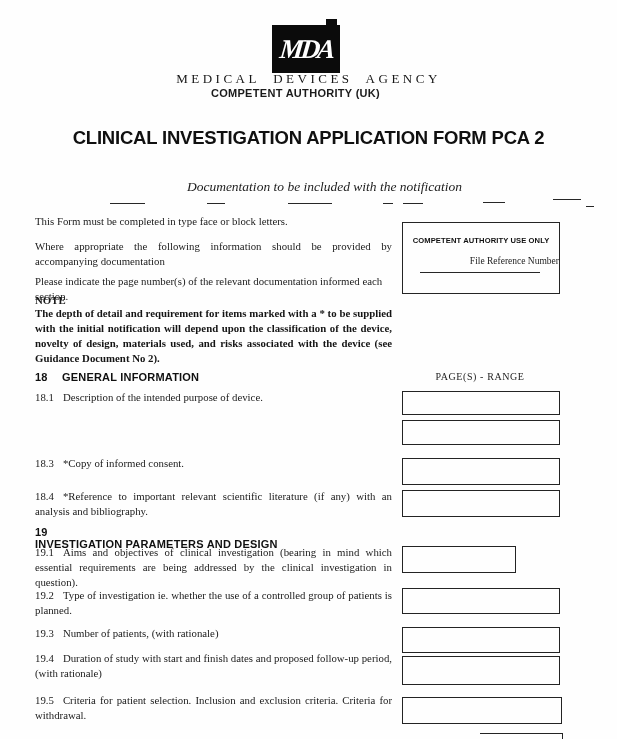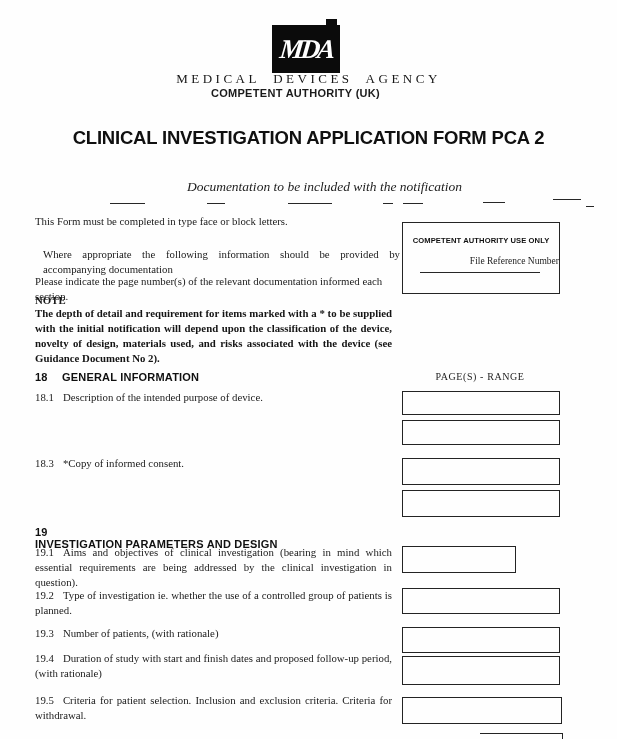--- a/index.html
+++ b/index.html
@@ -95,37 +95,40 @@
   <div class="abs scan-line" style="left:553px;top:199px;width:28px;"></div>
   <div class="abs scan-line" style="left:586px;top:206px;width:8px;"></div>
 
   <div class="abs authority-box">
     <div class="authority-box-title">COMPETENT AUTHORITY USE ONLY</div>
     <div class="file-ref-label">File Reference Number</div>
     <div class="file-ref-line"></div>
   </div>
 
   <p class="abs ltext single" style="top:214px;margin:0;">This Form must be completed in type face or block letters.</p>
-  <p class="abs ltext" style="top:239px;margin:8px;">Where appropriate the following information should be provided by accompanying documentation</p>
+  <p class="abs ltext" style="top:239px;margin:0;">Where appropriate the following information should be provided by accompanying documentation</p>
   <p class="abs ltext single" style="top:274px;margin:0;">Please indicate the page number(s) of the relevant documentation informed each section.</p>
 
   <p class="abs ltext single note-label" style="top:293px;margin:0;">NOTE</p>
   <p class="abs ltext note-text" style="top:306px;margin:0;">The depth of detail and requirement for items marked with a * to be supplied with the initial notification will depend upon the classification of the device, novelty of design, materials used, and risks associated with the device (see Guidance Document No 2).</p>
 
   <div class="abs col-label" style="top:371px;">PAGE(S) - RANGE</div>
 
   <div class="abs sec-header" style="top:371px;">
     <span class="snum">18</span>
     <span>GENERAL INFORMATION</span>
   </div>
   <p class="abs item" style="top:390px;">
     <span class="inum">18.1</span><span>Description of the intended purpose of device.</span>
   </p>
   <p class="abs item" style="top:456px;">
     <span class="inum">18.3</span><span>*Copy of informed consent.</span>
+  </p>
+  <p class="abs item" style="top:489px;">
+    <span class="inum">18.4</span><span>*Reference to important relevant scientific literature (if any) with an analysis and bibliography.</span>
   </p>
 
   <div class="abs sec-header" style="top:526px;flex-direction:column;">
     <span class="snum">19</span>
     <span>INVESTIGATION PARAMETERS AND DESIGN</span>
   </div>
   <p class="abs item" style="top:545px;">
     <span class="inum">19.1</span><span>Aims and objectives of clinical investigation (bearing in mind which essential requirements are being addressed by the clinical investigation in question).</span>
   </p>
   <p class="abs item" style="top:588px;">

